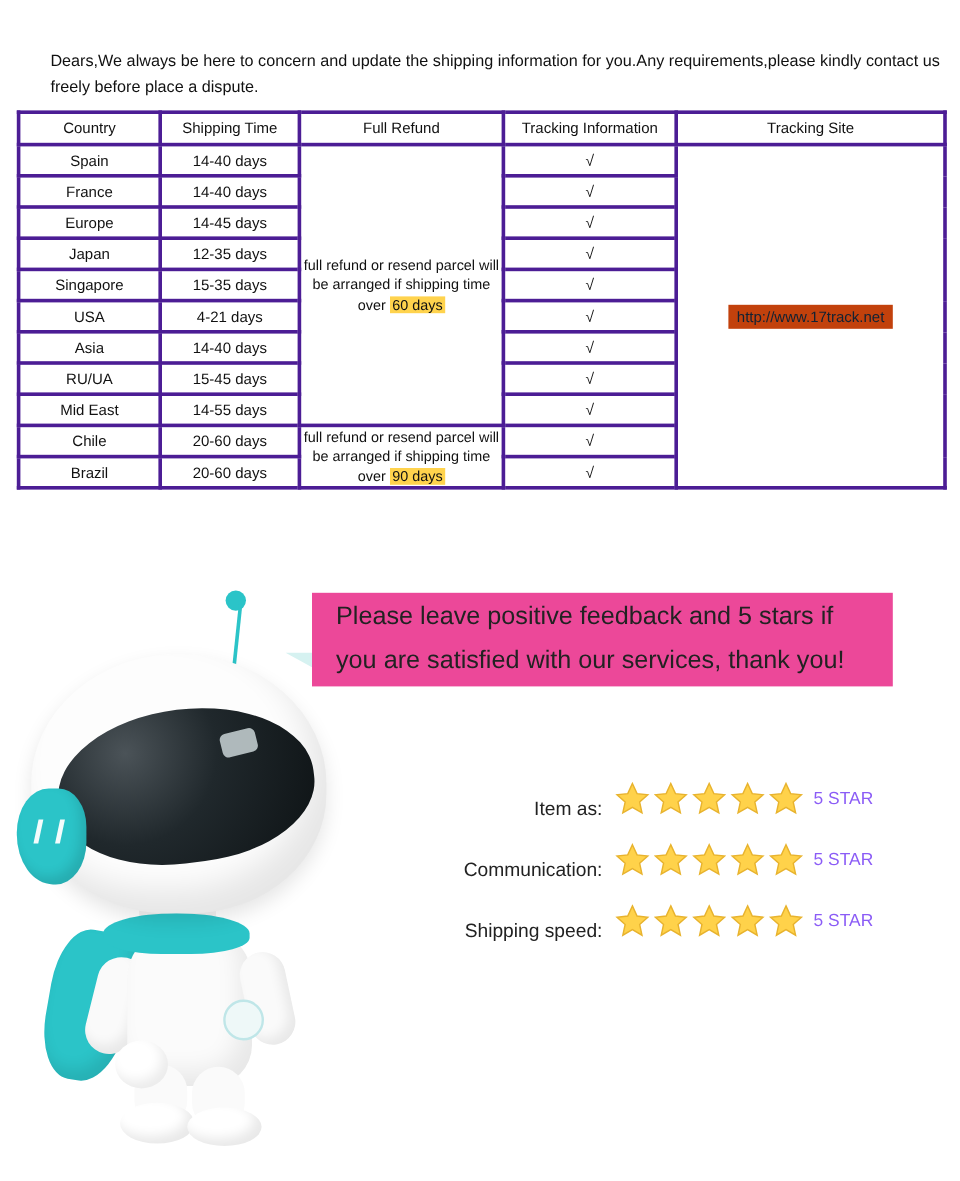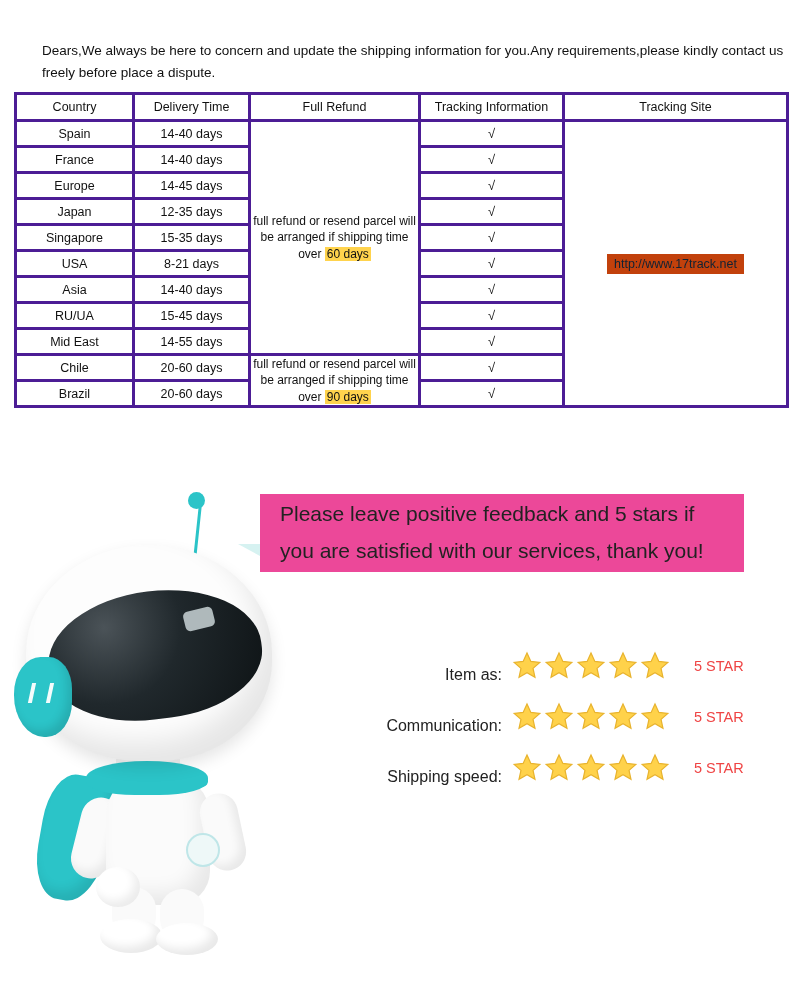--- a/index.html
+++ b/index.html
@@ -219,41 +219,41 @@
     height: 51px;
   }
   .rating-label {
     font-size: 16px; color: #222; text-align: right;
     width: 182px; padding-right: 10px; white-space: nowrap; margin-top: 19px;
   }
   .stars { display: flex; gap: 2px; }
   .star {
     width: 30px; height: 29px; display: block;
   }
-  .rating-value { font-size: 14.5px; color: #ef4444; margin-left: 24px; white-space: nowrap; }
+  .rating-value { font-size: 14.5px; color: #8b5cf6; margin-left: 8px; white-space: nowrap; }
 </style>
 </head>
 <body>
 
 <div class="page">
 
   <div class="notice">Dears,We always be here to concern and update the shipping information for you.Any requirements,please kindly contact us freely before place a dispute.</div>
 
   <table class="ship-table">
     <colgroup>
       <col class="col-country">
         <col class="col-delivery">
         <col class="col-refund">
         <col class="col-tracking">
         <col class="col-site">
     </colgroup>
     <thead>
       <tr>
         <th>Country</th>
-        <th>Delivery Time</th>
+        <th>Shipping Time</th>
         <th>Full Refund</th>
         <th>Tracking Information</th>
         <th>Tracking Site</th>
       </tr>
     </thead>
     <tbody>
 
       <tr>
         <td>Spain</td>
         <td>14-40 days</td>
@@ -285,21 +285,21 @@
       </tr>
 
       <tr>
         <td>Singapore</td>
         <td>15-35 days</td>
         <td class="check">√</td>
       </tr>
 
       <tr>
         <td>USA</td>
-        <td>8-21 days</td>
+        <td>4-21 days</td>
         <td class="check">√</td>
       </tr>
 
       <tr>
         <td>Asia</td>
         <td>14-40 days</td>
         <td class="check">√</td>
       </tr>
 
       <tr>

